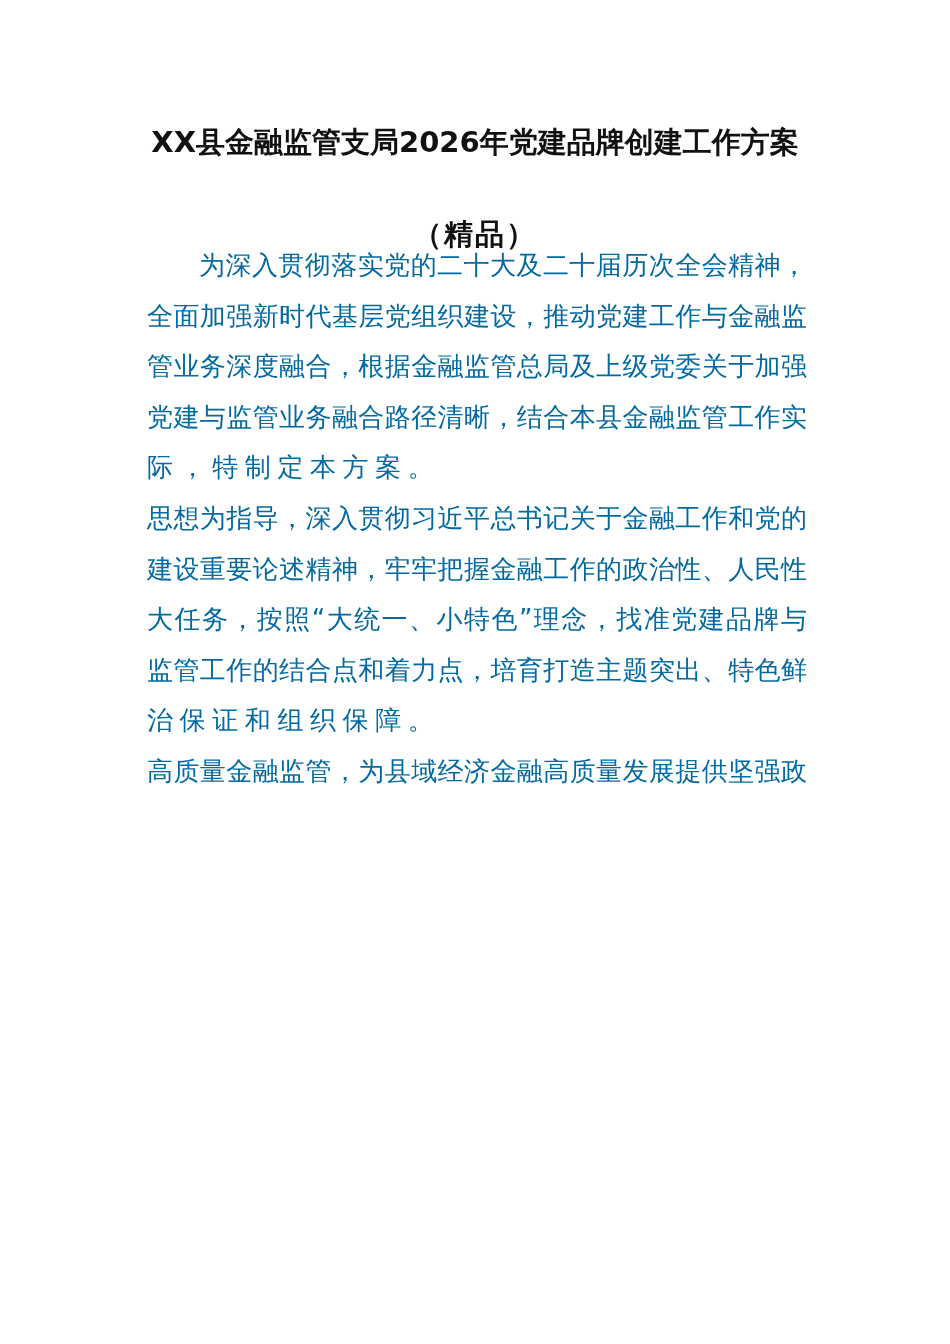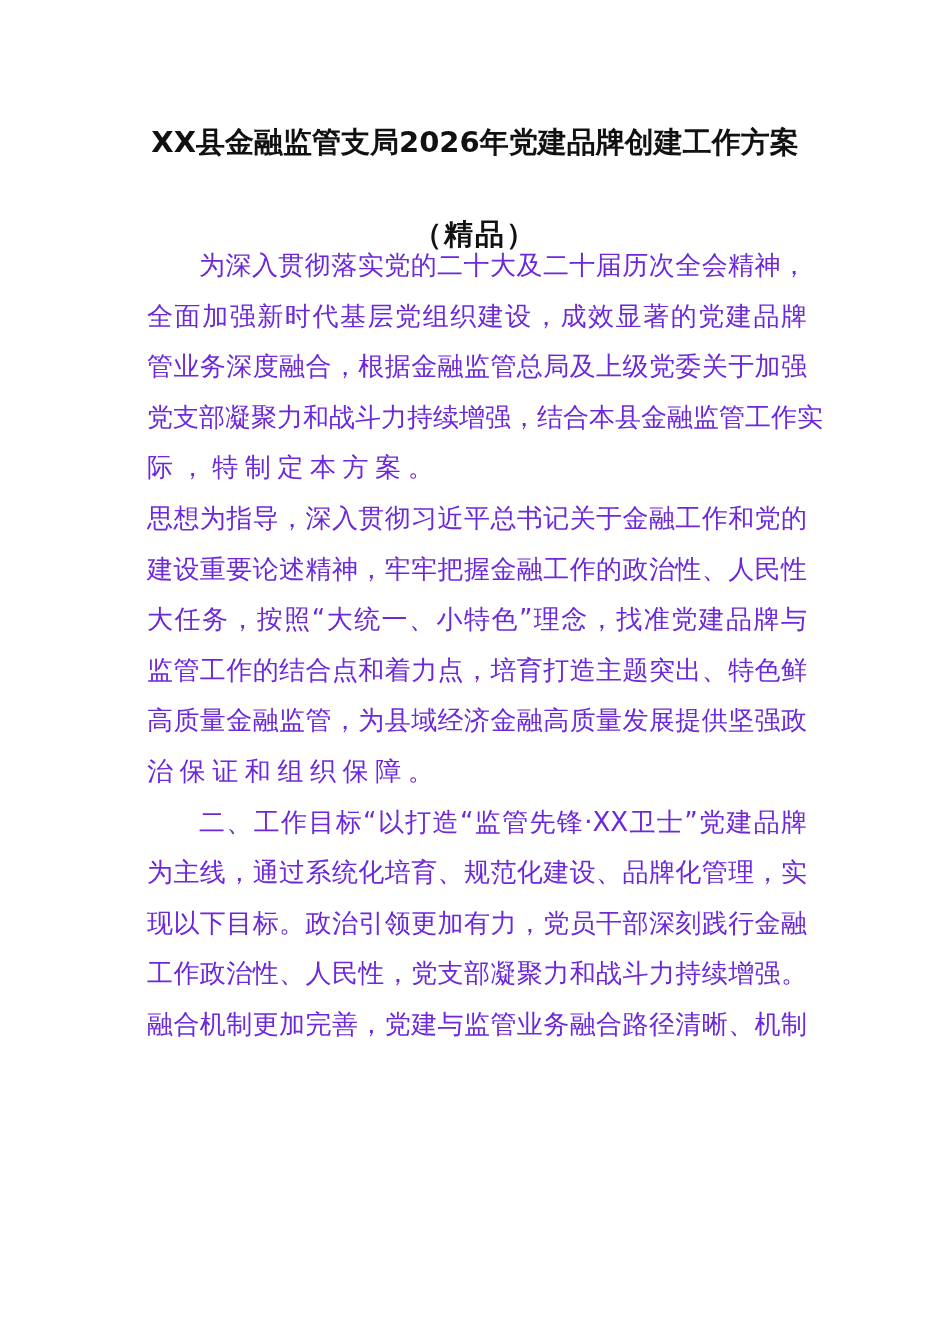--- a/index.html
+++ b/index.html
@@ -48,21 +48,21 @@
       padding: 0;
     }
     .line {
       display: block;
       height: 50.6px;
       line-height: 38px;
       font-size: 26px;
       white-space: nowrap;
       text-align: justify;
       text-align-last: justify;
-      color: #6d28d9;
+      color: #0369a1;
       letter-spacing: 0;
     }
     .line.last {
       text-align: right;
       text-align-last: left;
       letter-spacing: 6.6px;
     }
     .line.indent {
       padding-left: 52px;
     }
@@ -72,37 +72,30 @@
 
 <div class="page">
 
   <div class="title l1">XX县金融监管支局2026年党建品牌创建工作方案</div>
   <div class="title l2">（精品）</div>
 
   <div class="body-text">
 
     <div class="paragraph">
       <span class="line indent">为深入贯彻落实党的二十大及二十届历次全会精神，</span>
-      <span class="line">全面加强新时代基层党组织建设，成效显著的党建品牌</span>
+      <span class="line">全面加强新时代基层党组织建设，推动党建工作与金融监</span>
       <span class="line">管业务深度融合，根据金融监管总局及上级党委关于加强</span>
-      <span class="line">党支部凝聚力和战斗力持续增强，结合本县金融监管工作实</span>
+      <span class="line">党建与监管业务融合路径清晰，结合本县金融监管工作实</span>
       <span class="line last">际，特制定本方案。</span>
     </div>
 
     <div class="paragraph">
       <span class="line">思想为指导，深入贯彻习近平总书记关于金融工作和党的</span>
       <span class="line">建设重要论述精神，牢牢把握金融工作的政治性、人民性</span>
       <span class="line">大任务，按照“大统一、小特色”理念，找准党建品牌与</span>
       <span class="line">监管工作的结合点和着力点，培育打造主题突出、特色鲜</span>
+      <span class="line last">治保证和组织保障。</span>
       <span class="line">高质量金融监管，为县域经济金融高质量发展提供坚强政</span>
-      <span class="line last">治保证和组织保障。</span>
     </div>
 
-    <div class="paragraph">
-      <span class="line indent">二、工作目标“以打造“监管先锋·XX卫士”党建品牌</span>
-      <span class="line">为主线，通过系统化培育、规范化建设、品牌化管理，实</span>
-      <span class="line">现以下目标。政治引领更加有力，党员干部深刻践行金融</span>
-      <span class="line">工作政治性、人民性，党支部凝聚力和战斗力持续增强。</span>
-      <span class="line">融合机制更加完善，党建与监管业务融合路径清晰、机制</span>
-    </div>
 
   </div>
 </div>
 
 </body></html>

